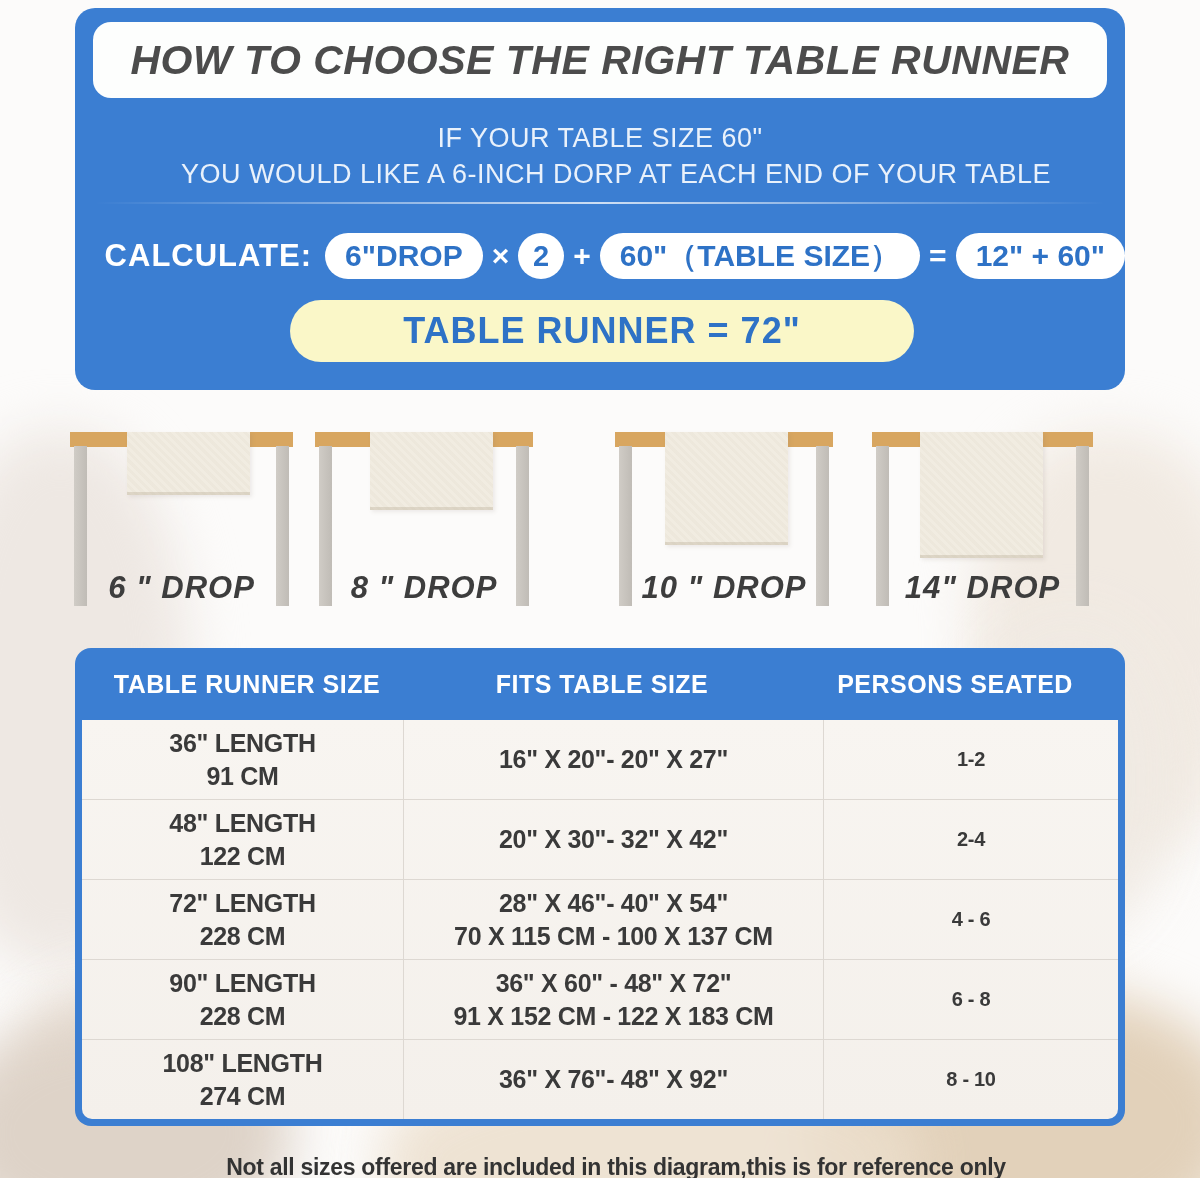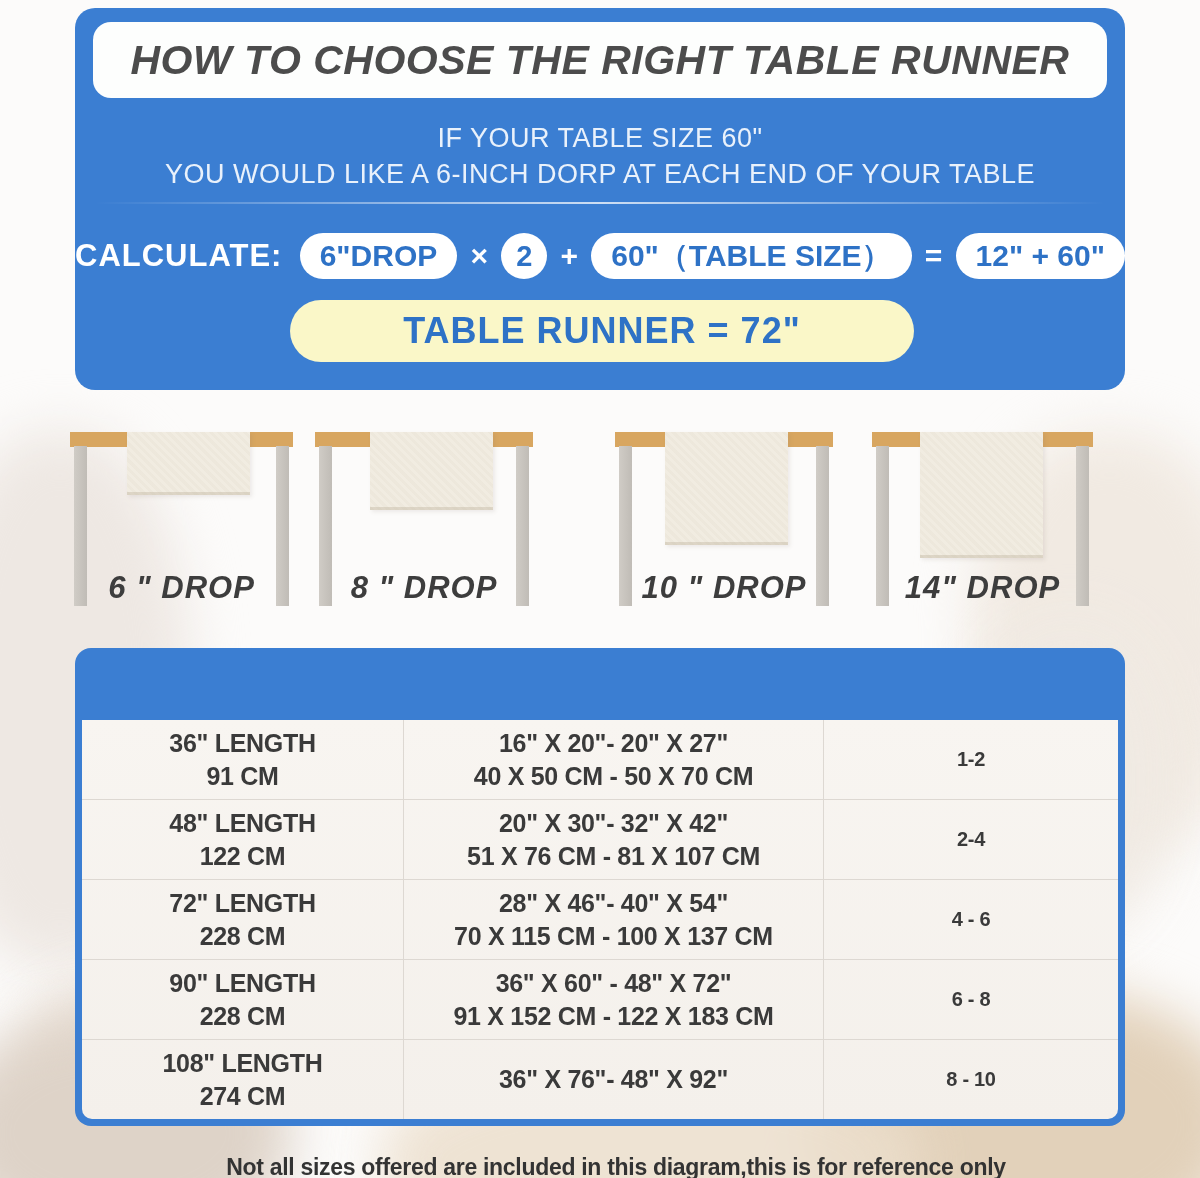--- a/index.html
+++ b/index.html
@@ -20,26 +20,26 @@
   
   .panel-top{position:absolute;left:75px;top:8px;width:1050px;height:382px;
     background:#3b7ed2;border-radius:20px;}
   .title-card{position:absolute;left:18px;top:14px;width:calc(100% - 36px);height:76px;
     background:#fdfefd;border-radius:18px;display:flex;align-items:center;justify-content:center;}
   .title-card h1{margin:0;font-size:41px;font-weight:900;font-style:italic;color:#4c4c4c;
     letter-spacing:.5px;white-space:nowrap;}
   .intro{position:absolute;left:0;width:100%;text-align:center;margin:0;
     color:#e9f1fb;font-size:27px;letter-spacing:.5px;line-height:28px;}
   .intro.l1{top:116px;}
-  .intro.l2{top:152px;}
+  .intro.l2{top:152px;margin-left:16px;}
   .hairline{position:absolute;top:194px;left:20px;right:20px;height:2px;
     background:linear-gradient(90deg,rgba(255,255,255,0),rgba(255,255,255,.45) 30%,
       rgba(255,255,255,.75) 50%,rgba(255,255,255,.45) 70%,rgba(255,255,255,0));}
   .calc-row{position:absolute;top:225px;left:0;width:100%;height:46px;
-    display:flex;justify-content:space-between;align-items:center;gap:9px;}
+    display:flex;justify-content:flex-end;align-items:center;gap:9px;}
   .calc-label{color:#ffffff;font-weight:800;font-size:31px;letter-spacing:1px;margin-right:4px;white-space:nowrap;}
   .pill{background:#ffffff;color:#2e72c6;font-weight:800;font-size:30px;
     padding:3px 20px;border-radius:27px;line-height:40px;white-space:nowrap;}
   .op{color:#ffffff;font-weight:800;font-size:30px;}
   .circle{width:46px;height:46px;background:#ffffff;border-radius:50%;color:#2e72c6;
     font-weight:800;font-size:29px;display:flex;align-items:center;justify-content:center;}
   .result-pill{position:absolute;left:215px;top:292px;width:624px;height:62px;
     background:#faf7c8;border-radius:32px;display:flex;align-items:center;justify-content:center;
     color:#2e72c6;font-weight:800;font-size:36px;letter-spacing:1px;white-space:nowrap;}
 
@@ -134,42 +134,45 @@
   </div>
   <div class="fig" style="left:872px;width:221px;--rl:48px;--drop:126px;">
     <div class="tabletop"></div>
     <div class="leg leg-l"></div>
     <div class="leg leg-r"></div>
     <div class="runner"></div>
     <div class="drop-label">14" DROP</div>
   </div>
 
   <section class="panel-bottom">
+    <div class="chart-header">
+      <div class="hcell">TABLE RUNNER SIZE</div>
+      <div class="hcell">FITS TABLE SIZE</div>
+      <div class="hcell">PERSONS SEATED</div>
+    </div>
     <div class="chart-body">
 
       <div class="row">
         <div class="cell c1">
           <div>36" LENGTH</div>
           <div>91 CM</div>
         </div>
         <div class="cell c2">
           <div>16" X 20"- 20" X 27"</div>
-          <div>40 X 50 CM - 50 X 70 CM</div>
         </div>
         <div class="cell c3">1-2</div>
       </div>
 
       <div class="row">
         <div class="cell c1">
           <div>48" LENGTH</div>
           <div>122 CM</div>
         </div>
         <div class="cell c2">
           <div>20" X 30"- 32" X 42"</div>
-          <div>51 X 76 CM - 81 X 107 CM</div>
         </div>
         <div class="cell c3">2-4</div>
       </div>
 
       <div class="row">
         <div class="cell c1">
           <div>72" LENGTH</div>
           <div>228 CM</div>
         </div>
         <div class="cell c2">

